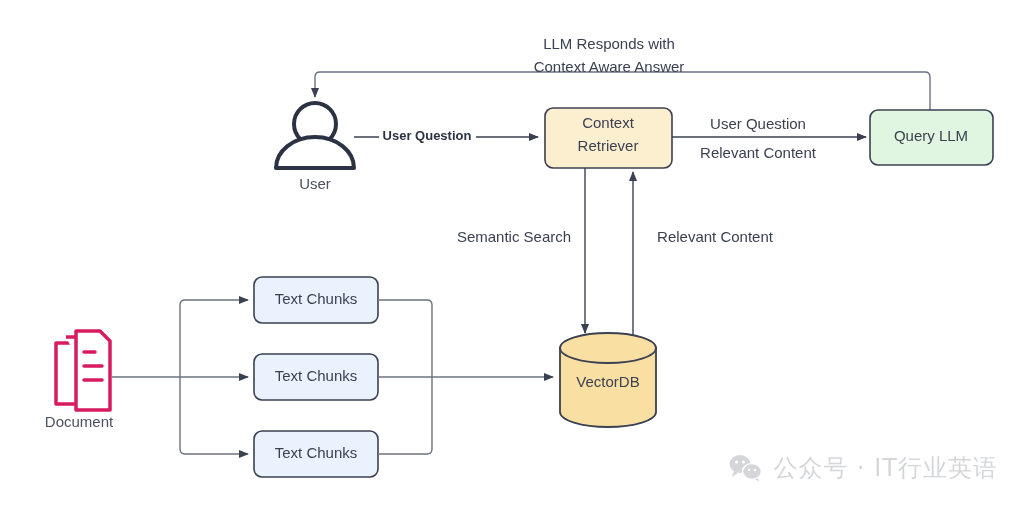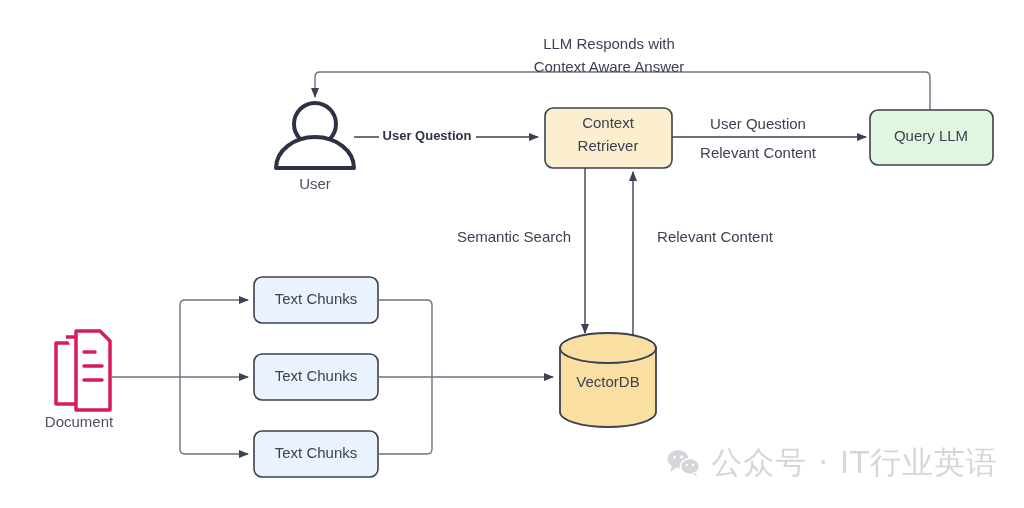--- a/index.html
+++ b/index.html
@@ -73,21 +73,21 @@
     right: 26px;
     bottom: 24px;
     display: flex;
     align-items: center;
     gap: 10px;
     opacity: 0.42;
     user-select: none;
   }
   .watermark-text {
     font-family: "DejaVu Sans", sans-serif;
-    font-size: 31px;
+    font-size: 24px;
     color: #9aa0a6;
     letter-spacing: 1px;
     white-space: nowrap;
   }
 </style>
 </head>
 <body>
 
 <div id="canvas">
 

